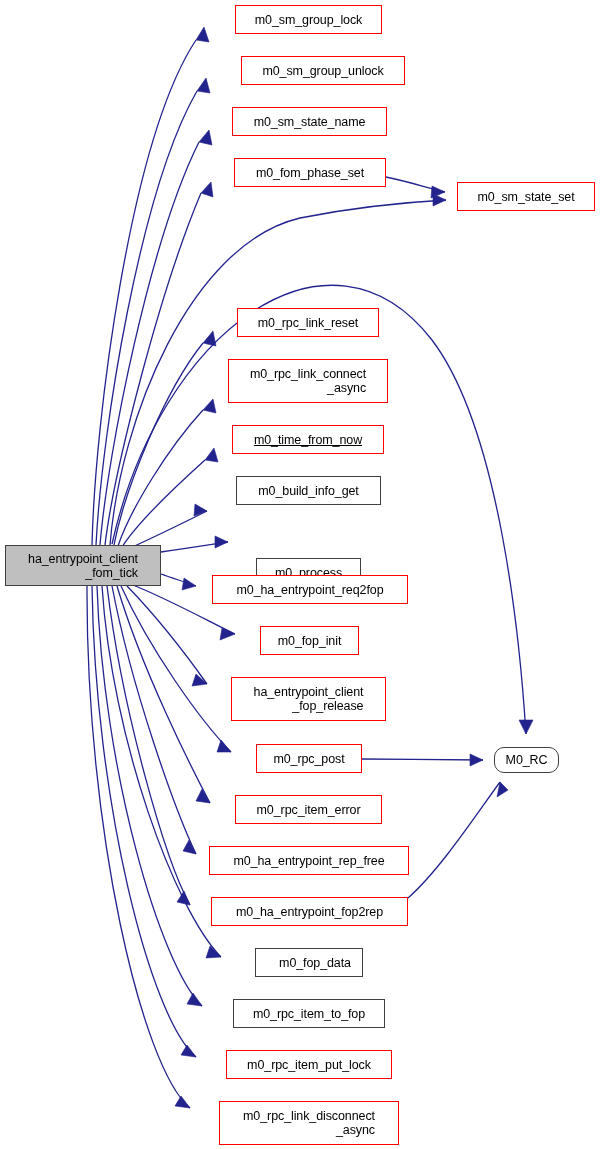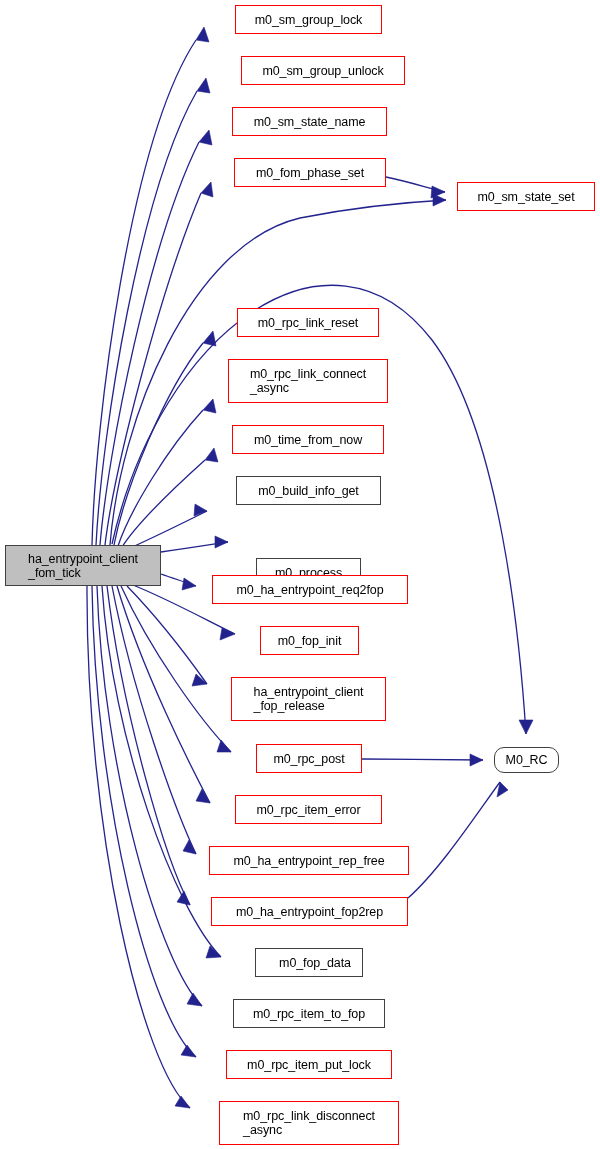--- a/index.html
+++ b/index.html
@@ -21,21 +21,21 @@
     width: 600px;
     height: 1149px;
     overflow: visible;
   }
   .node {
     position: absolute;
     box-sizing: border-box;
     display: flex;
     align-items: center;
     justify-content: center;
-    text-align: left;
+    text-align: right;
     font-family: "Liberation Sans", sans-serif;
     font-size: 12.5px;
     line-height: 14px;
     color: #000000;
     background: #ffffff;
     white-space: pre-line;
     letter-spacing: -0.1px;
   }
   .node.red   { border: 1.4px solid #ff0000; }
   .node.black { border: 1.4px solid #404040; }
@@ -146,21 +146,21 @@
 
   <div id="node-layer">
       <div class="node red" style="left: 235px; top: 5px; width: 147px; height: 29px;"><span>m0_sm_group_lock</span></div>
       <div class="node red" style="left: 241px; top: 56px; width: 164px; height: 29px;"><span>m0_sm_group_unlock</span></div>
       <div class="node red" style="left: 232px; top: 107px; width: 155px; height: 29px;"><span>m0_sm_state_name</span></div>
       <div class="node red" style="left: 234px; top: 158px; width: 152px; height: 29px;"><span>m0_fom_phase_set</span></div>
       <div class="node red" style="left: 457px; top: 182px; width: 138px; height: 29px;"><span>m0_sm_state_set</span></div>
       <div class="node red" style="left: 237px; top: 308px; width: 142px; height: 29px;"><span>m0_rpc_link_reset</span></div>
       <div class="node red" style="left: 228px; top: 359px; width: 160px; height: 44px;"><span>m0_rpc_link_connect
 _async</span></div>
-      <div class="node red" style="left: 232px; top: 425px; width: 152px; height: 29px;"><span>m0_time_from_now</span></div>
+      <div class="node red" style="left: 232px; top: 425px; width: 152px; height: 29px; text-decoration: underline;"><span>m0_time_from_now</span></div>
       <div class="node black" style="left: 236px; top: 476px; width: 145px; height: 29px;"><span>m0_build_info_get</span></div>
       <div class="node black" style="left: 256px; top: 558px; width: 105px; height: 29px;"><span>m0_process</span></div>
       <div class="node red" style="left: 212px; top: 575px; width: 196px; height: 29px;"><span>m0_ha_entrypoint_req2fop</span></div>
       <div class="node red" style="left: 260px; top: 626px; width: 99px; height: 29px;"><span>m0_fop_init</span></div>
       <div class="node red" style="left: 231px; top: 677px; width: 155px; height: 44px;"><span>ha_entrypoint_client
 _fop_release</span></div>
       <div class="node red" style="left: 256px; top: 744px; width: 106px; height: 29px;"><span>m0_rpc_post</span></div>
       <div class="node red" style="left: 235px; top: 795px; width: 147px; height: 29px;"><span>m0_rpc_item_error</span></div>
       <div class="node red" style="left: 209px; top: 846px; width: 200px; height: 29px;"><span>m0_ha_entrypoint_rep_free</span></div>
       <div class="node red" style="left: 211px; top: 897px; width: 197px; height: 29px;"><span>m0_ha_entrypoint_fop2rep</span></div>

